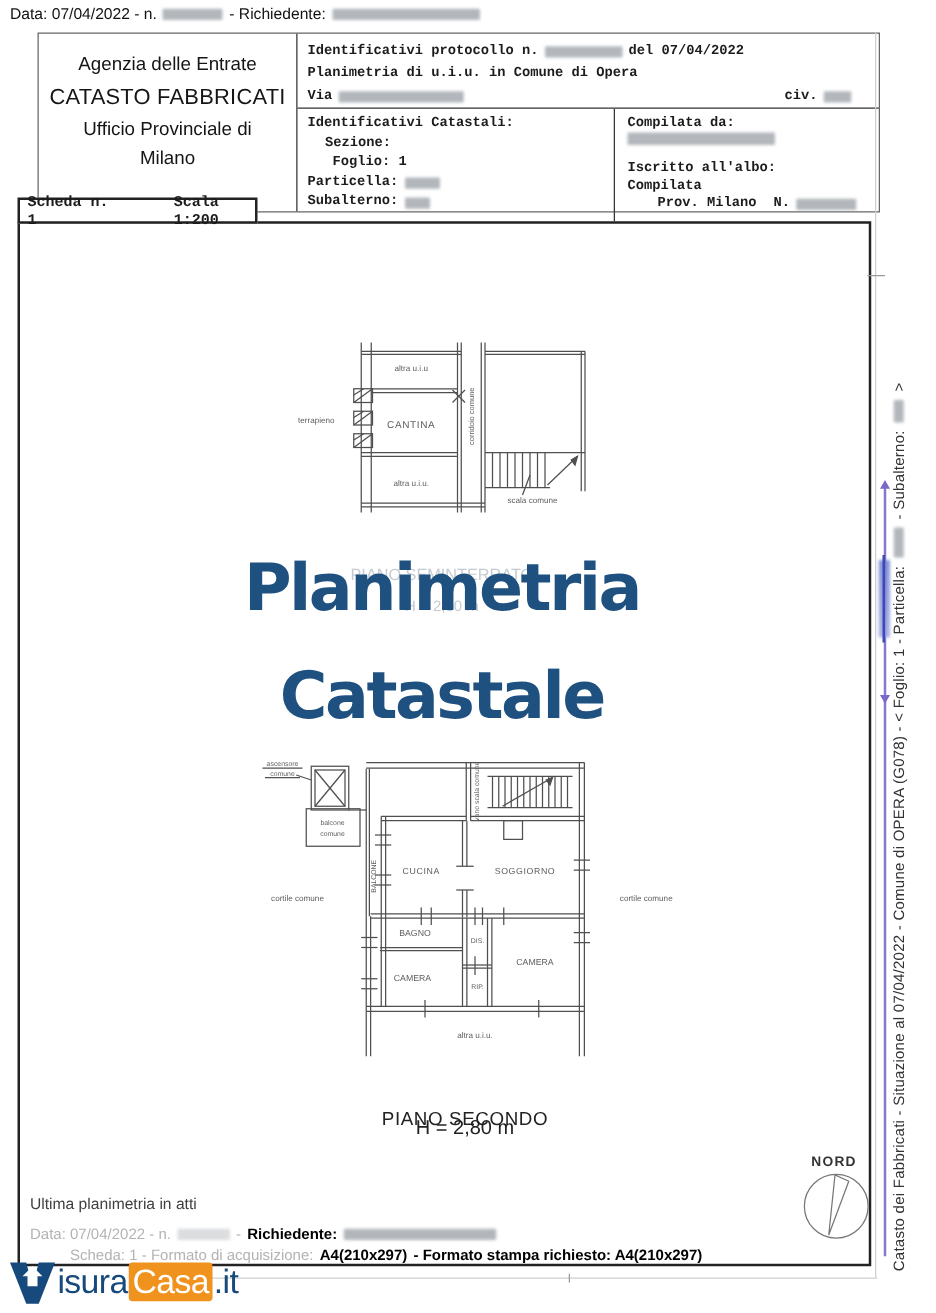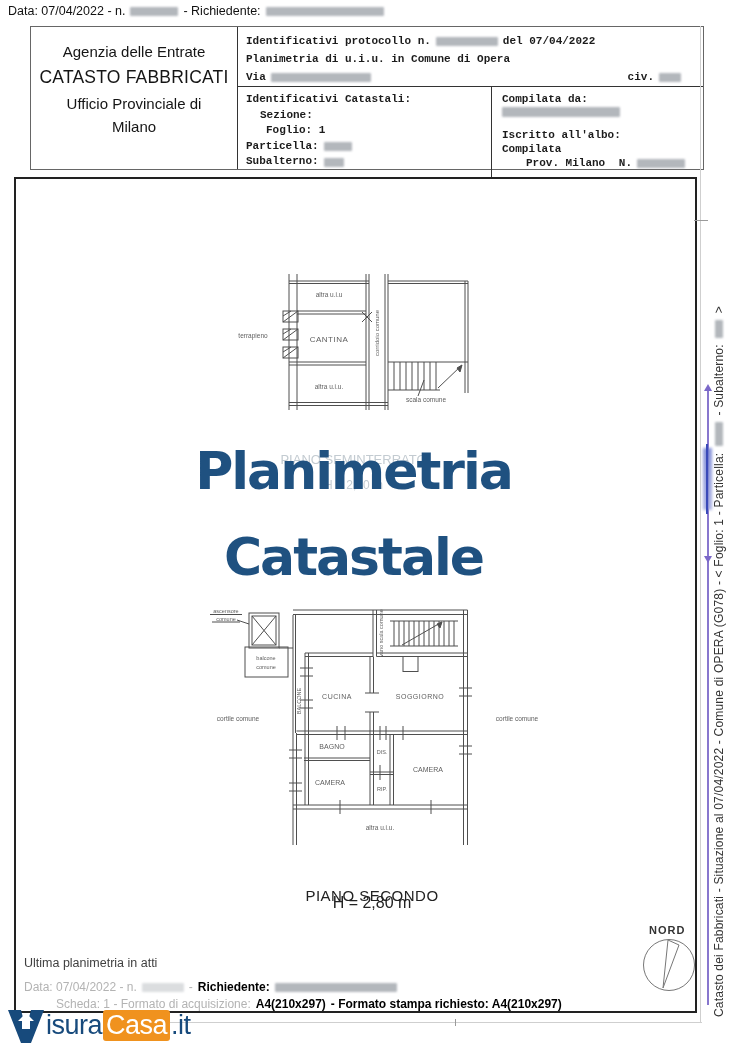--- a/index.html
+++ b/index.html
@@ -128,20 +128,24 @@
             <span class="comp-n">
               <span>N.</span>
               <span class="redact" style="width:48px"></span>
             </span>
           </div>
         </div>
       </div>
     </div>
   </div>
 
+  <div class="scheda mono">
+    <span class="s1">Scheda n. 1</span>
+    <span class="s2">Scala 1:200</span>
+  </div>
 
   <div class="frame"></div>
 
   <svg class="plan" style="position:absolute;left:228px;top:266px;z-index:2" width="248" height="156" viewBox="0 0 248 156">
     <g stroke="#4f4f4f" stroke-width="1" fill="none">
       <line x1="61" y1="8" x2="61" y2="144"></line>
         <line x1="69" y1="8" x2="69" y2="144"></line>
       <line x1="138" y1="8" x2="138" y2="144"></line>
         <line x1="141" y1="8" x2="141" y2="144"></line>
       <line x1="157" y1="8" x2="157" y2="144"></line>

